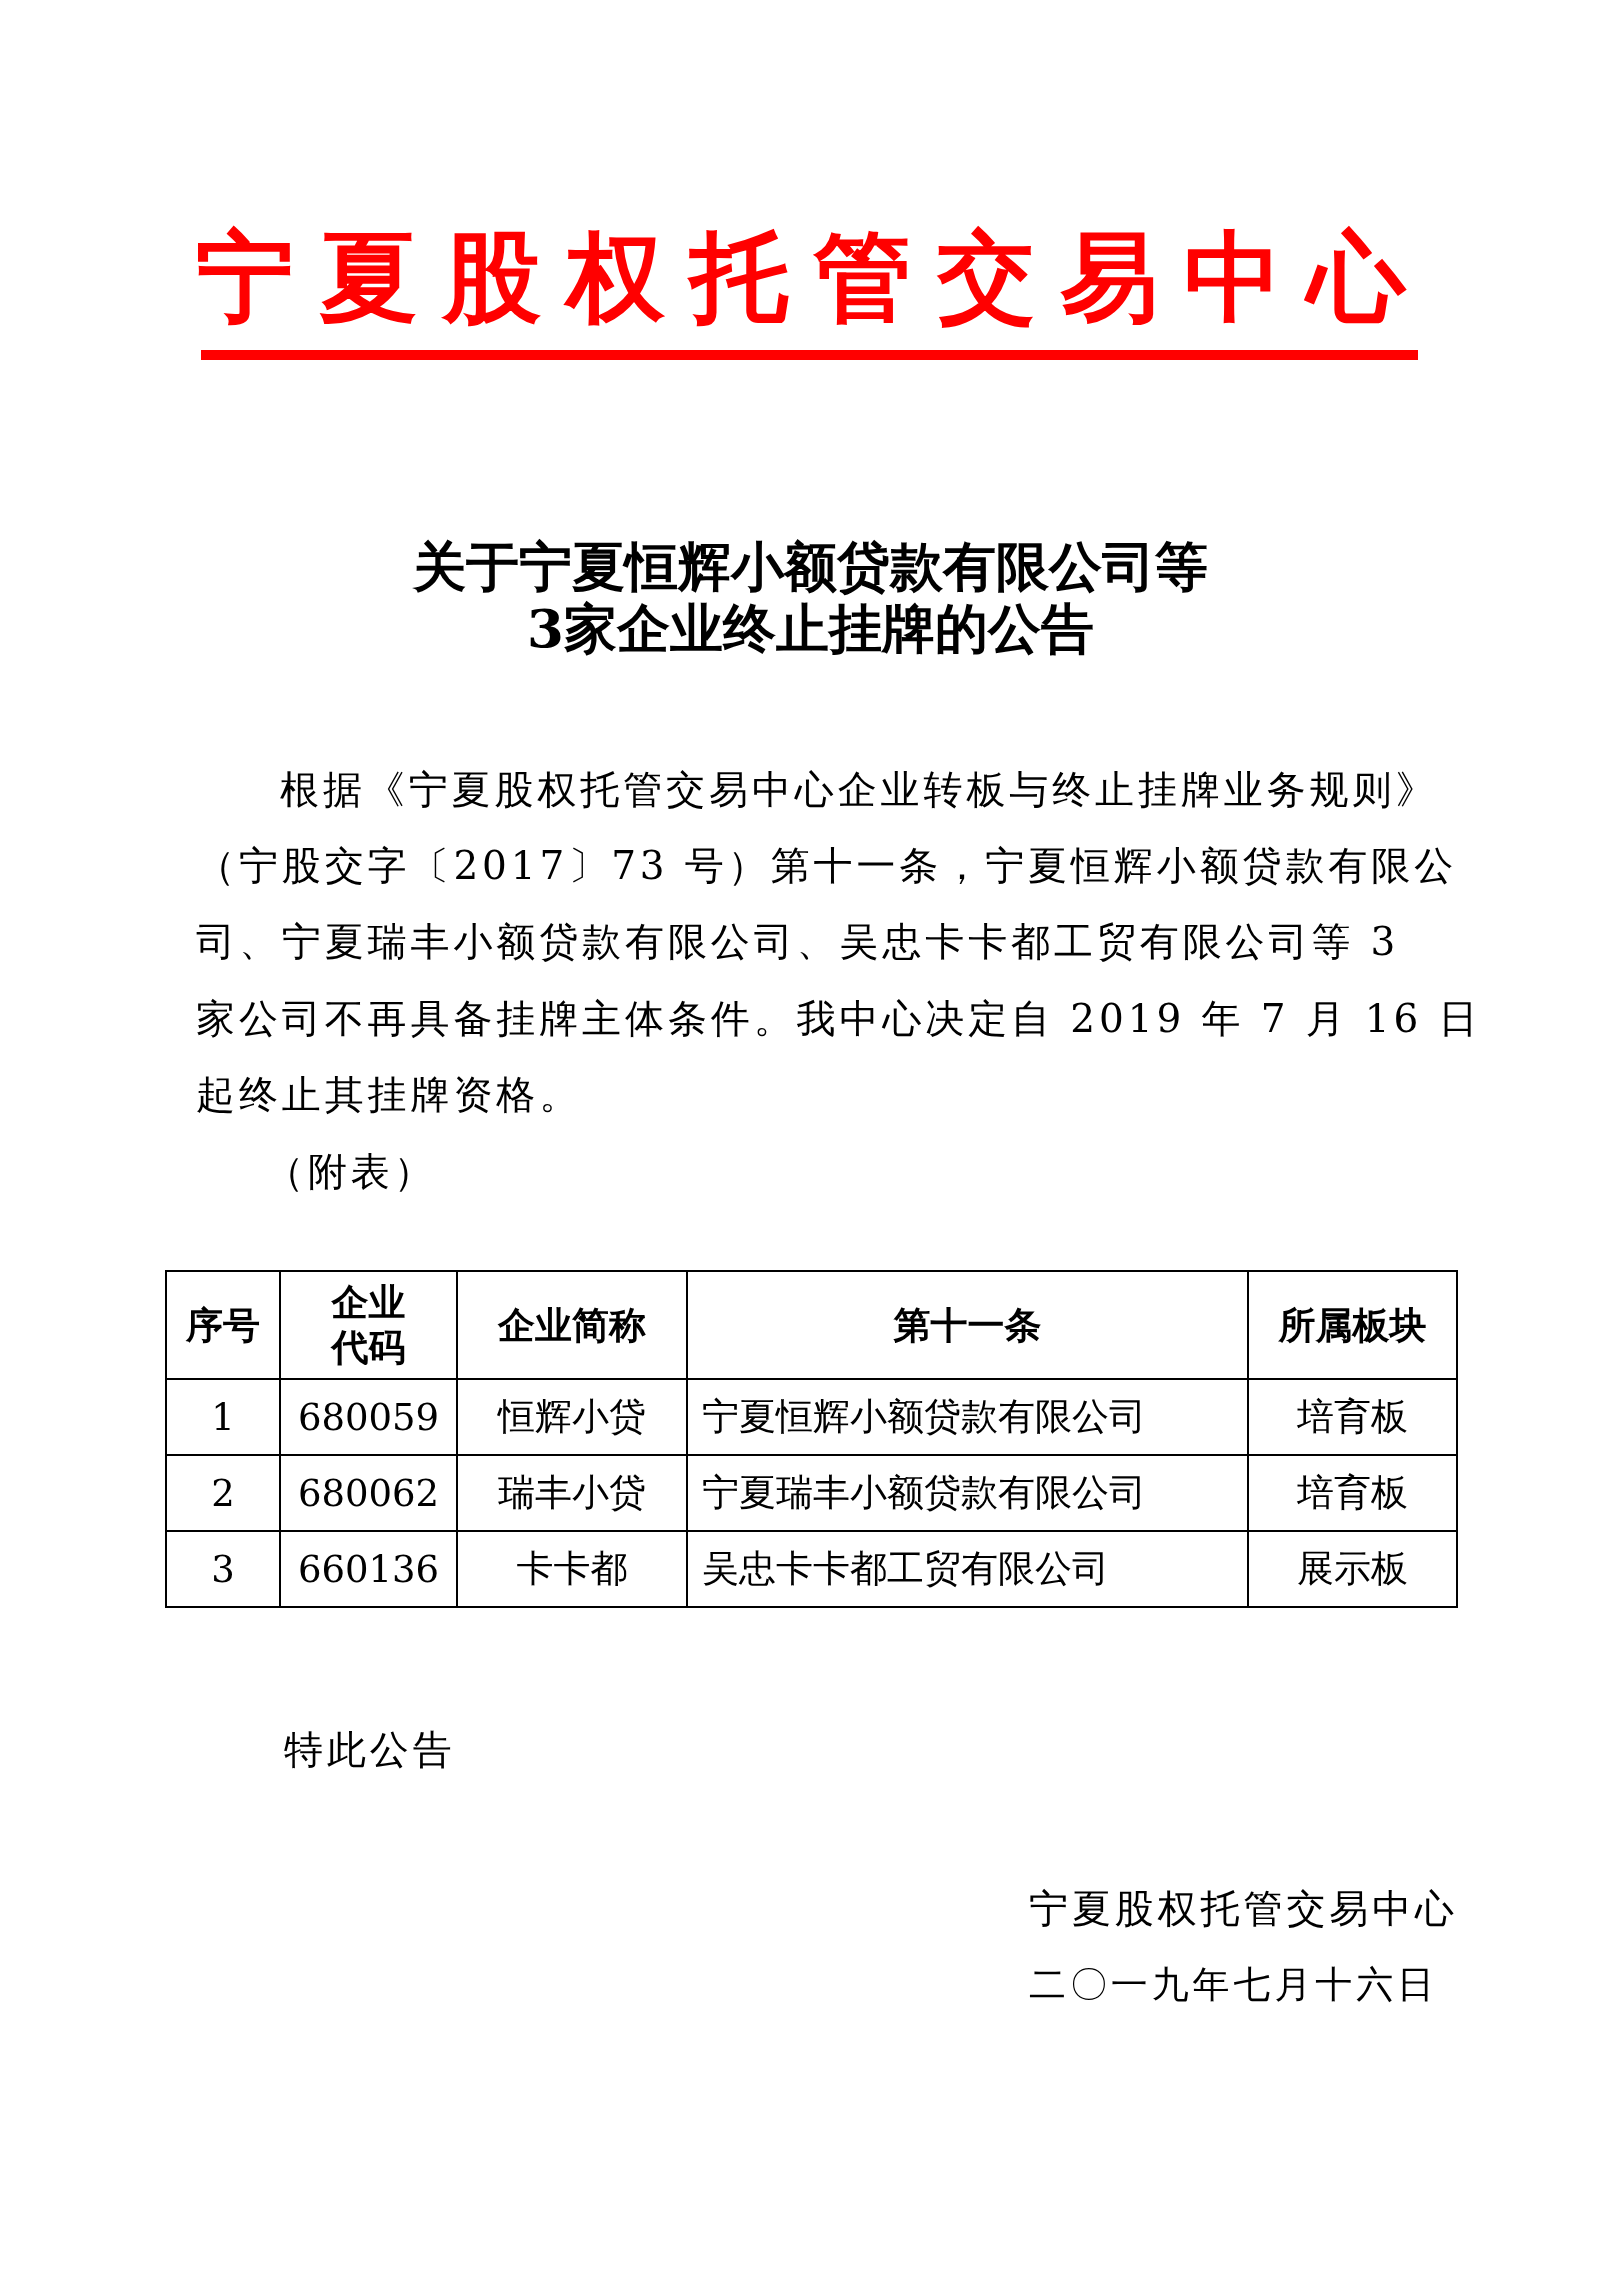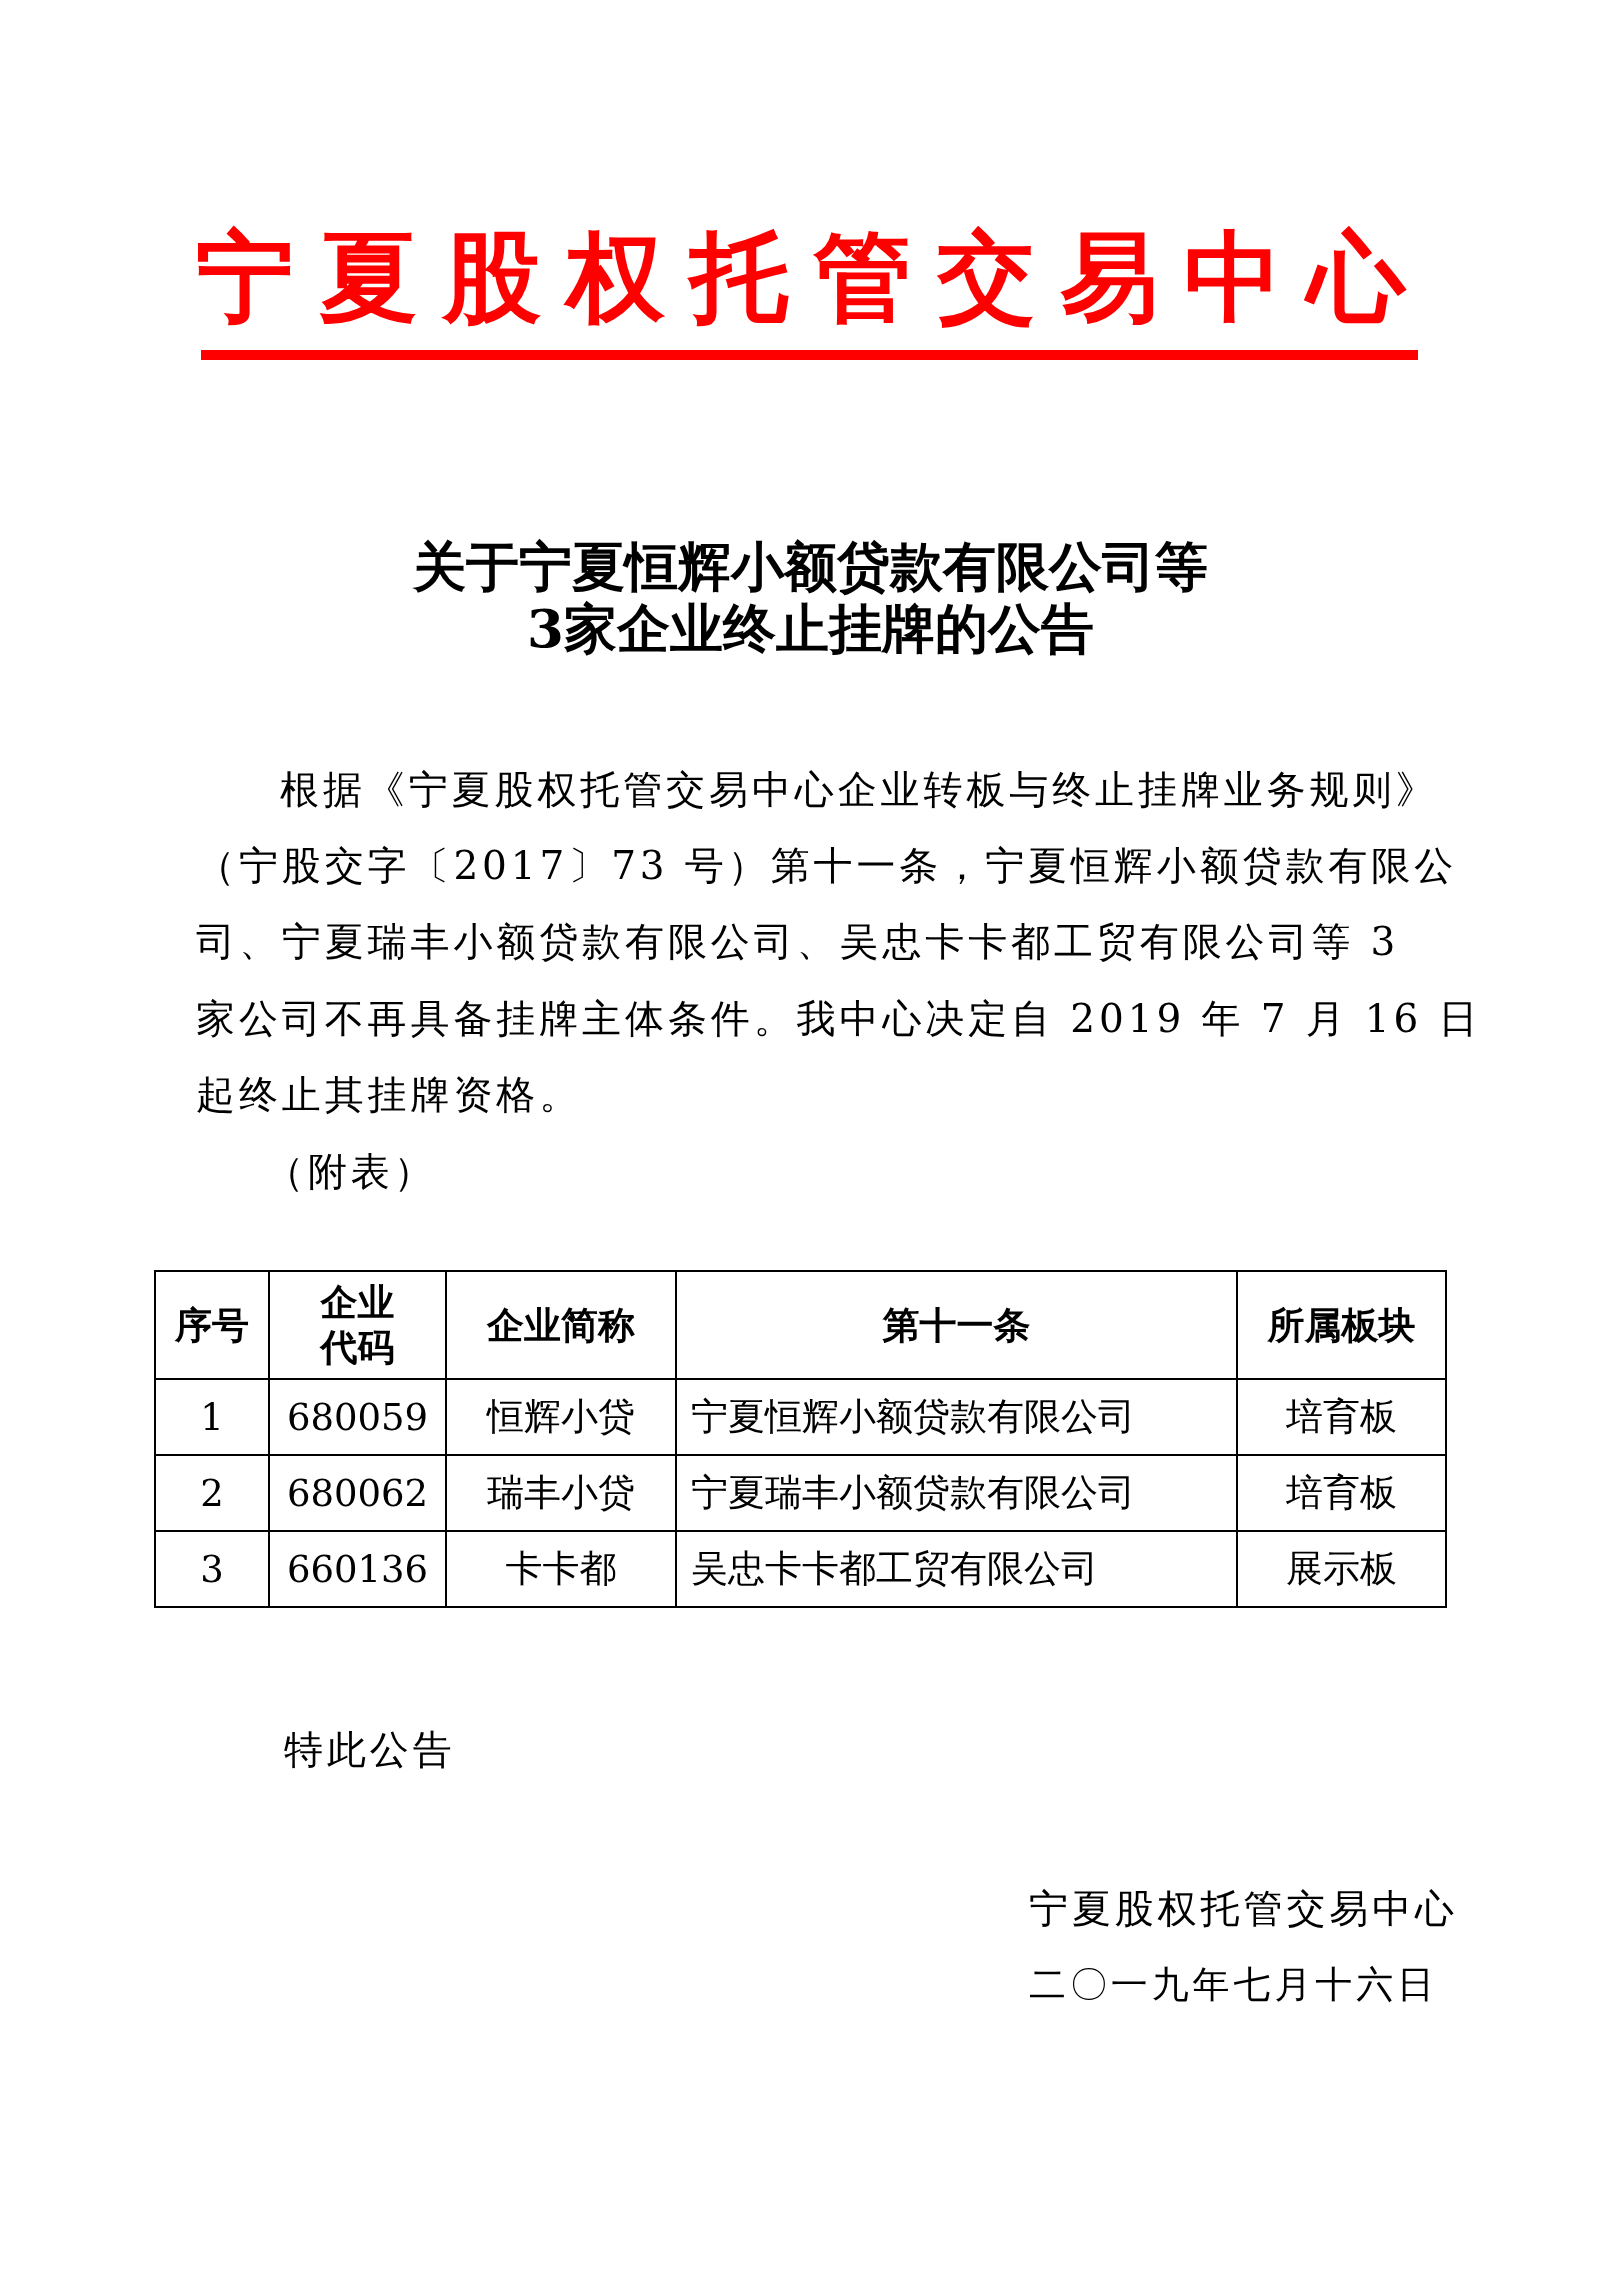--- a/index.html
+++ b/index.html
@@ -9,21 +9,21 @@
   .masthead { left: 196px; top: 218px; width: 1235px; text-align: center;
               font-family: "DejaVu Sans", "Liberation Sans", sans-serif;
               font-weight: bold; font-size: 98px; letter-spacing: 25.5px;
               color: #ff0000; line-height: 118px; white-space: nowrap; }
   .redline { left: 201px; top: 350px; width: 1217px; height: 9.8px; background: #ff0000; }
   .heading { left: 0; width: 1621px; text-align: center; font-weight: bold;
              font-size: 53px; line-height: 69px; white-space: nowrap; }
   .h1 { top: 488px; margin-top: 44px; }
   .h2 { top: 594px; }
   .body-line { font-size: 39px; line-height: 49px; white-space: nowrap; letter-spacing: 3.9px; }
-  .table-wrap { left: 154px; top: 1270px; width: 1042px; }
+  .table-wrap { left: 165px; top: 1270px; width: 1042px; }
   table { border-collapse: collapse; width: 100%; table-layout: fixed; }
   td, th { border: 2.9px solid #000; text-align: center; vertical-align: middle;
            font-size: 37px; padding: 0; }
   th { font-weight: bold; height: 106px; line-height: 45px; }
   td { height: 74px; font-weight: normal; }
   td.name-full { text-align: left; padding-left: 14px; }
   .closing { left: 284px; top: 1723px; font-size: 39px; letter-spacing: 3.9px; }
   .sig-org { left: 1029px; top: 1882px; font-size: 39px; letter-spacing: 3.9px; }
 </style>
 </head>

